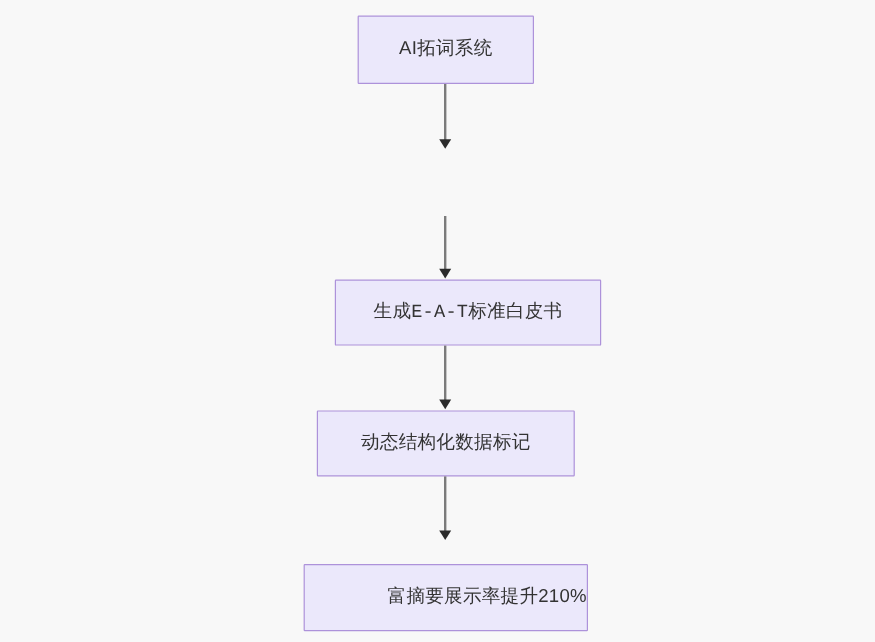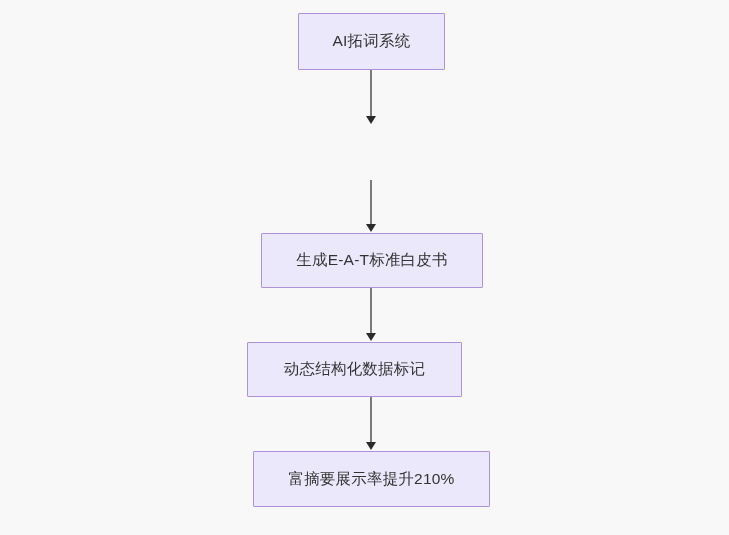--- a/index.html
+++ b/index.html
@@ -65,31 +65,31 @@
     <span class="flow-node-label">AI拓词系统</span>
   </div>
 
   <div class="flow-edge" style="left:370px; top:70px; height:47px;"></div>
   <div class="flow-arrowhead" style="left:366px; top:116px;"></div>
 
 
   <div class="flow-edge" style="left:370px; top:180px; height:45px;"></div>
   <div class="flow-arrowhead" style="left:366px; top:224px;"></div>
 
-  <div class="flow-node" style="left:261px; top:233px; width:222px; height:55px;">
+  <div class="flow-node" style="left:279px; top:233px; width:222px; height:55px;font-family:Liberation Mono, monospace;">
     <span class="flow-node-label">生成E-A-T标准白皮书</span>
   </div>
 
   <div class="flow-edge" style="left:370px; top:288px; height:46px;"></div>
   <div class="flow-arrowhead" style="left:366px; top:333px;"></div>
 
-  <div class="flow-node" style="left:247px; top:342px; width:215px; height:55px;">
+  <div class="flow-node" style="left:264px; top:342px; width:215px; height:55px;">
     <span class="flow-node-label">动态结构化数据标记</span>
   </div>
 
   <div class="flow-edge" style="left:370px; top:397px; height:46px;"></div>
   <div class="flow-arrowhead" style="left:366px; top:442px;"></div>
 
-  <div class="flow-node" style="left:253px; top:451px; width:237px; height:56px;">
+  <div class="flow-node" style="left:253px; top:470px; width:237px; height:56px;justify-content:flex-end;">
     <span class="flow-node-label">富摘要展示率提升210%</span>
   </div>
 
 </div>
 
 </body></html>

